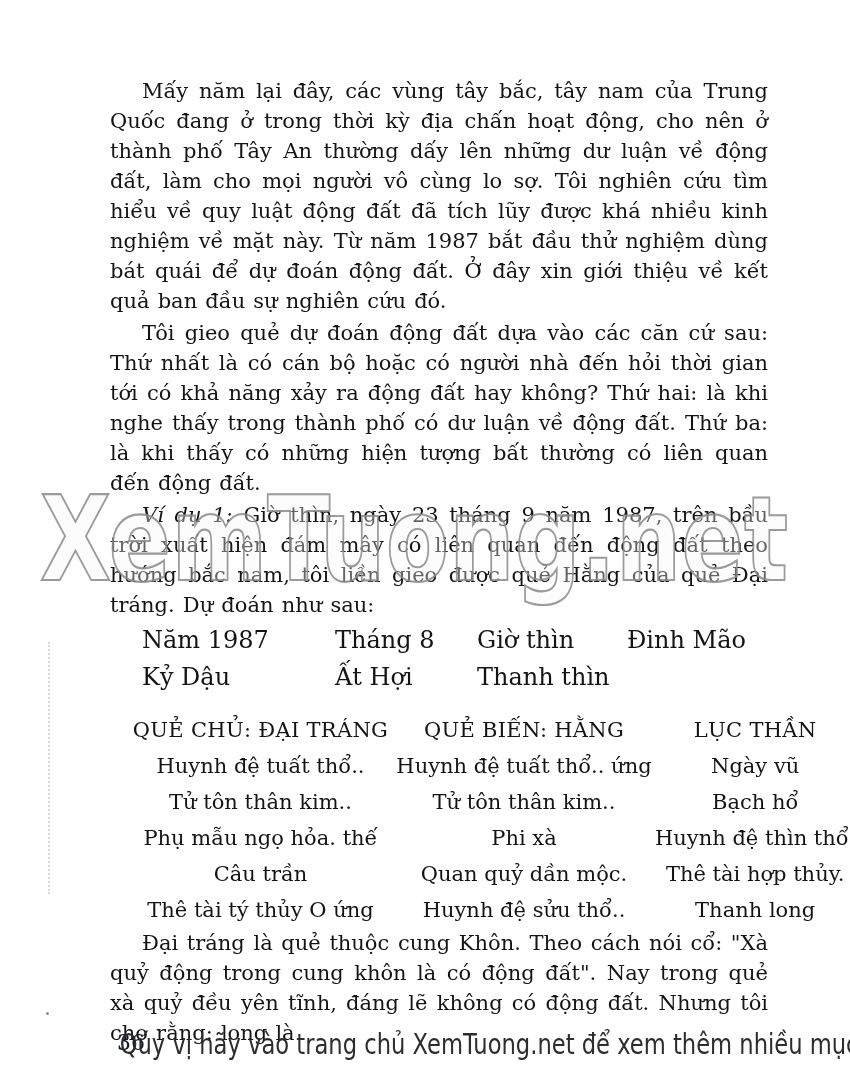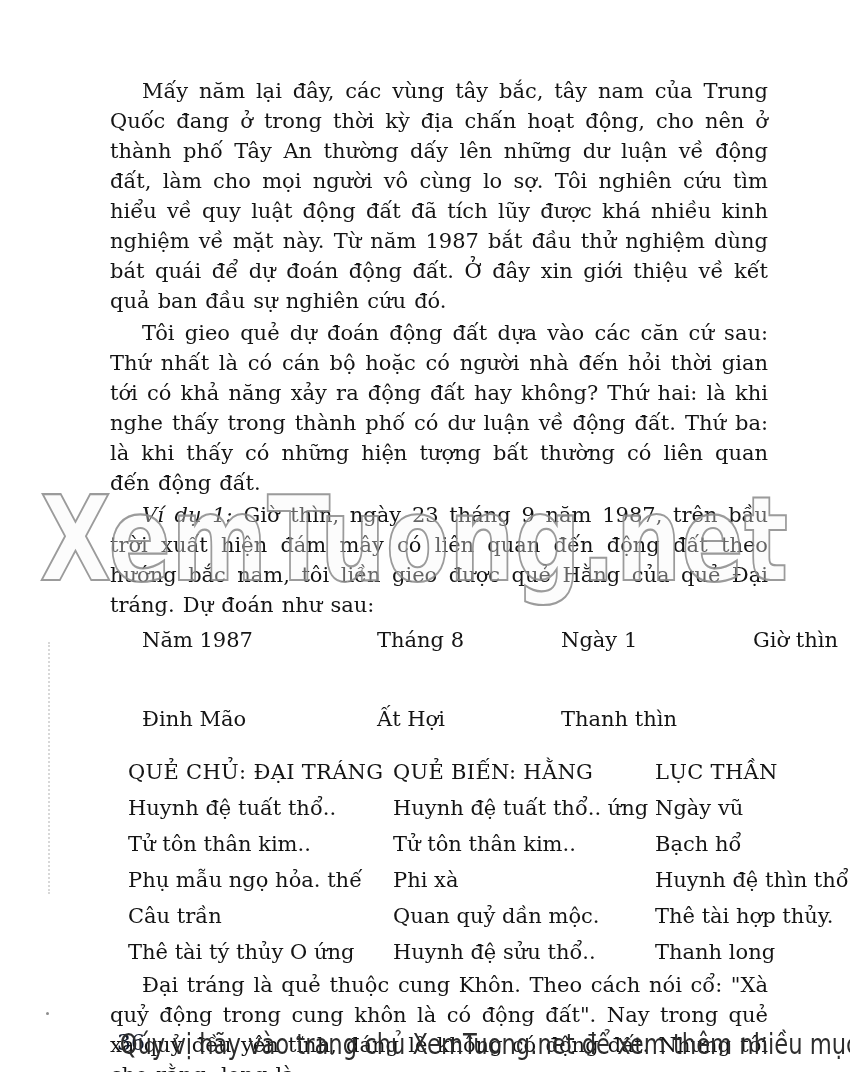--- a/index.html
+++ b/index.html
@@ -27,36 +27,35 @@
     text-indent: 32px;
     word-spacing: 1.5px;
   }
   .vd-lead { font-weight: normal; font-style: italic; }
 
   .date-grid {
     display: grid;
     grid-template-columns: 193px 142px 150px auto;
     padding-left: 32px;
     margin-top: 0;
-    font-size: 21px;
+    font-size: 24px;
     line-height: 37px;
-    gap: 42px;
   }
   .date-grid .cell { white-space: nowrap; }
 
   .hex-grid {
     display: grid;
     grid-template-columns: 265px 262px auto;
     padding-left: 18px;
     margin-top: 16px;
     font-size: 21px;
     line-height: 36px;
   }
   .hex-grid .hdr { letter-spacing: 0.3px; }
-  .hex-grid .cell { white-space: nowrap; }
+  .hex-grid .cell { white-space: nowrap; text-align: center; }
 
   .closing { margin-top: 8px; }
 
   .watermark {
     position: absolute;
     left: 36px;
     top: 458px;
     z-index: 5;
     pointer-events: none;
   }
@@ -123,23 +122,23 @@
   <div class="scan-dot"></div>
 
   <div class="content">
     <p>Mấy năm lại đây, các vùng tây bắc, tây nam của Trung Quốc đang ở trong thời kỳ địa chấn hoạt động, cho nên ở thành phố Tây An thường dấy lên những dư luận về động đất, làm cho mọi người vô cùng lo sợ. Tôi nghiên cứu tìm hiểu về quy luật động đất đã tích lũy được khá nhiều kinh nghiệm về mặt này. Từ năm 1987 bắt đầu thử nghiệm dùng bát quái để dự đoán động đất. Ở đây xin giới thiệu về kết quả ban đầu sự nghiên cứu đó.</p>
     <p>Tôi gieo quẻ dự đoán động đất dựa vào các căn cứ sau: Thứ nhất là có cán bộ hoặc có người nhà đến hỏi thời gian tới có khả năng xảy ra động đất hay không? Thứ hai: là khi nghe thấy trong thành phố có dư luận về động đất. Thứ ba: là khi thấy có những hiện tượng bất thường có liên quan đến động đất.</p>
     <p><span class="vd-lead">Ví dụ 1:</span><span> Giờ thìn, ngày 23 tháng 9 năm 1987, trên bầu trời xuất hiện đám mây có liên quan đến động đất theo hướng bắc nam, tôi liền gieo được quẻ Hằng của quẻ Đại tráng. Dự đoán như sau:</span></p>
 
     <div class="date-grid">
       <div class="cell">Năm 1987</div>
       <div class="cell">Tháng 8</div>
-      <div class="cell">Ngày 1</div>
       <div class="cell">Giờ thìn</div>
       <div class="cell">Đinh Mão</div>
+      <div class="cell">Kỷ Dậu</div>
       <div class="cell">Ất Hợi</div>
       <div class="cell">Thanh thìn</div>
     </div>
 
     <div class="hex-grid">
       <div class="cell hdr">QUẺ CHỦ: ĐẠI TRÁNG</div>
       <div class="cell hdr">QUẺ BIẾN: HẰNG</div>
       <div class="cell hdr">LỤC THẦN</div>
 
       <div class="cell">Huynh đệ tuất thổ..</div>

